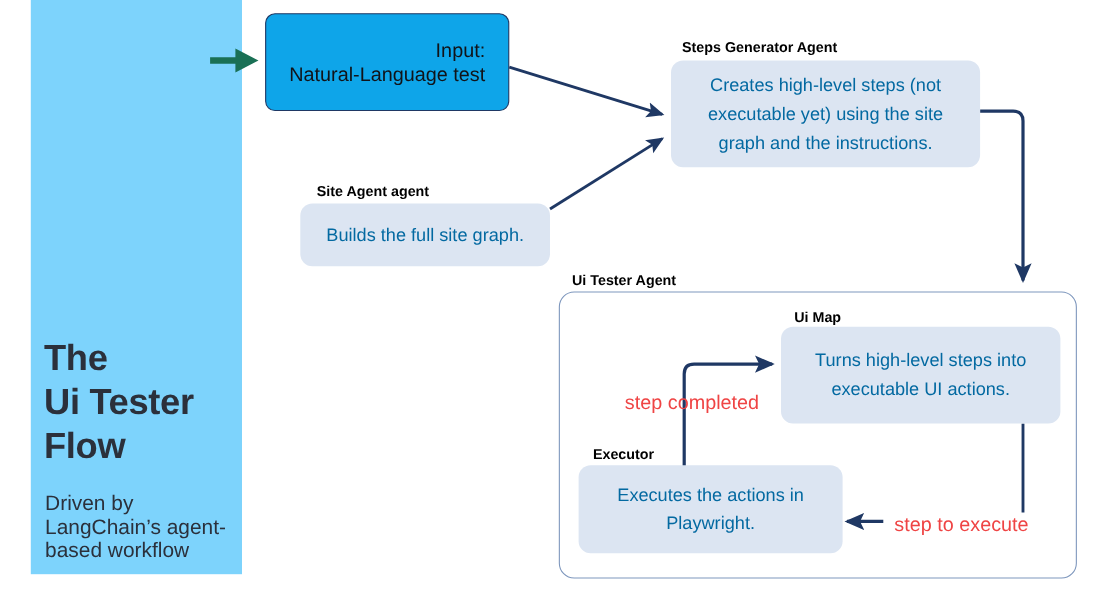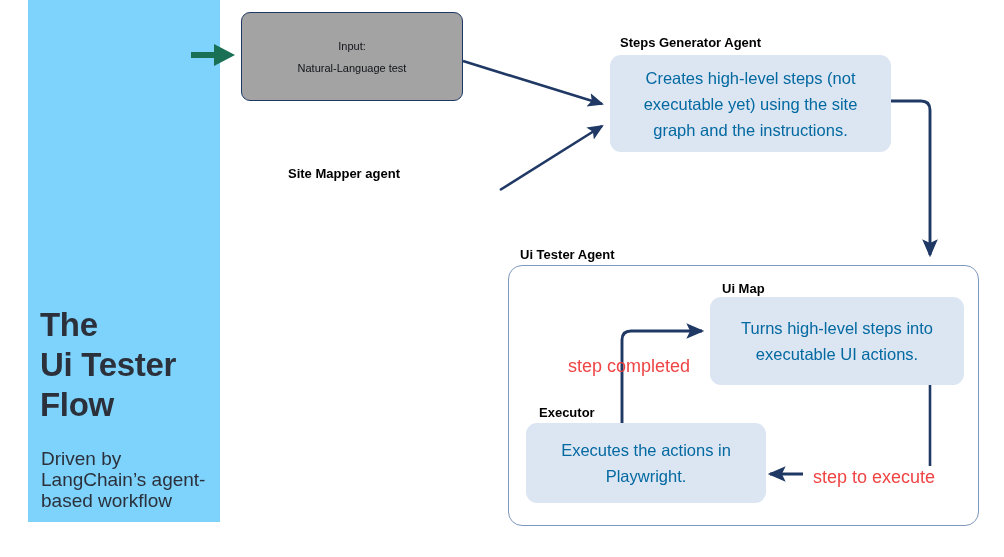--- a/index.html
+++ b/index.html
@@ -52,26 +52,27 @@
   
   .node {
     position: absolute;
     box-sizing: border-box;
     display: flex;
     align-items: center;
     justify-content: center;
     text-align: center;
   }
   .node-input {
-    background: #a3a3a3;
+    background: #0ea5e9;
     border: 1.5px solid #1f3864;
     border-radius: 9px;
     color: #111318;
-    font-size: 11px;
+    font-size: 18px;
     line-height: 22px;
+    text-align: right;
   }
   .node-light {
     background: #dce5f2;
     border-radius: 11px;
     color: #0369a1;
     font-size: 16.5px;
     line-height: 26px;
   }
 
   
@@ -153,21 +154,24 @@
       <span>Input:</span><br>
       <span>Natural-Language test</span>
     </div>
   </div>
 
   <div class="group-label" style="left:620px; top:35px;">Steps Generator Agent</div>
   <div class="node node-light" style="left:610px; top:55px; width:281px; height:97px; padding:0 14px;">
     <span>Creates high-level steps (not executable yet) using the site graph and the instructions.</span>
   </div>
 
-  <div class="group-label" style="left:288px; top:166px;">Site Mapper agent</div>
+  <div class="group-label" style="left:288px; top:166px;">Site Agent agent</div>
+  <div class="node node-light" style="left:273px; top:185px; width:227px; height:57px; padding:0 12px;">
+    <span>Builds the full site graph.</span>
+  </div>
 
   <div class="group-label" style="left:520px; top:247px;">Ui Tester Agent</div>
   <div id="ui-tester-container"></div>
 
   <div class="group-label" style="left:722px; top:281px;">Ui Map</div>
   <div class="node node-light" style="left:710px; top:297px; width:254px; height:88px; padding:15px 12px;">
     <span>Turns high-level steps into executable UI actions.</span>
   </div>
 
   <div class="group-label" style="left:539px; top:405px;">Executor</div>

